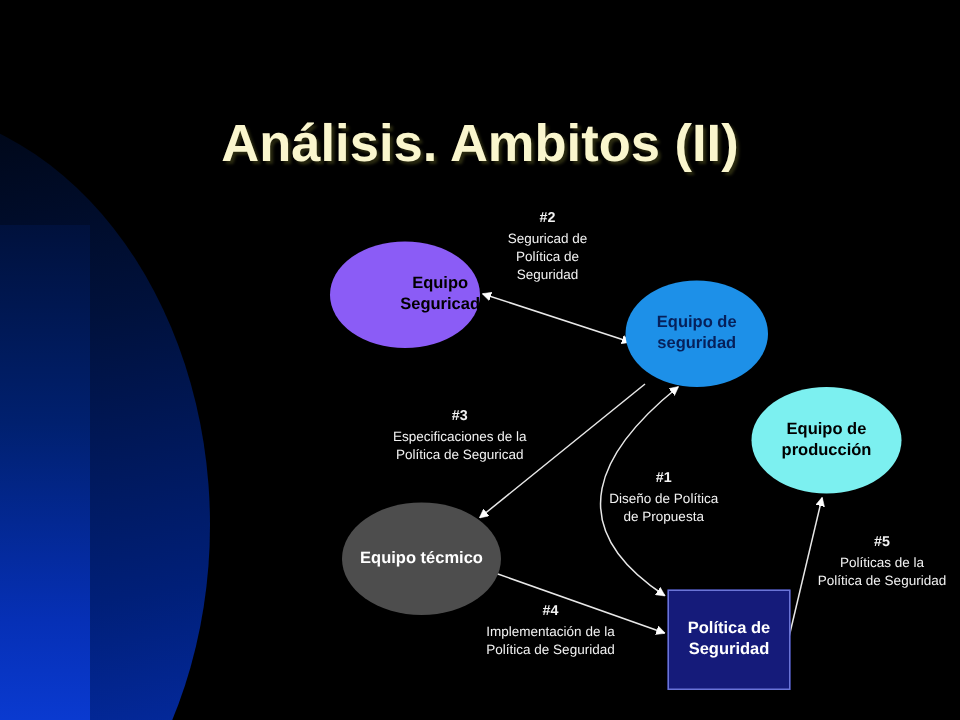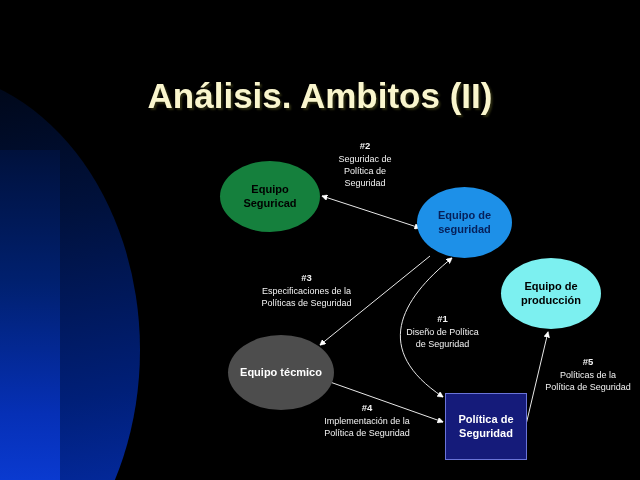--- a/index.html
+++ b/index.html
@@ -23,21 +23,21 @@
     position:absolute;left:0;top:52px;width:640px;text-align:center;
     color:#faf6cd;font-size:35px;font-weight:bold;letter-spacing:0px;
     text-shadow:2px 2px 2px #2a2a10;
     margin-top:24px;
   }
   svg#wires{position:absolute;left:0;top:0;width:640px;height:480px;}
 
   .node{position:absolute;display:flex;align-items:center;justify-content:center;text-align:center;}
   .node .lbl{font-size:11px;font-weight:bold;line-height:1.25;}
   .ellipse{border-radius:50%;}
-  #n-directivo{left:220px;top:161px;width:100px;height:71px;background:#15803d;}
+  #n-directivo{left:220px;top:161px;width:100px;height:71px;background:#8b5cf6;justify-content:flex-end;}
   #n-directivo .lbl{color:#000;}
   #n-seguridad{left:417px;top:187px;width:95px;height:71px;background:#1d90e8;}
   #n-seguridad .lbl{color:#06205a;}
   #n-produccion{left:501px;top:258px;width:100px;height:71px;background:#7cf0f0;}
   #n-produccion .lbl{color:#000;}
   #n-tecnico{left:228px;top:335px;width:106px;height:75px;background:#4d4d4d;}
   #n-tecnico .lbl{color:#fff;}
   #n-politica{left:445px;top:393px;width:80px;height:65px;background:#151b7a;border:1px solid #6a74d8;}
   #n-politica .lbl{color:#fff;}
 
@@ -93,34 +93,34 @@
     <span class="lbl">Equipo técmico</span>
   </div>
 
   <div class="node" id="n-politica">
     <span class="lbl"><span>Política de</span><br><span>Seguridad</span></span>
   </div>
 
   <div class="edge-label" id="e1">
     <span class="num">#1</span>
     <span>Diseño de Política</span><br>
-    <span>de Seguridad</span>
+    <span>de Propuesta</span>
   </div>
 
   <div class="edge-label" id="e2">
     <span class="num">#2</span>
-    <span>Seguridac de</span><br>
+    <span>Seguricad de</span><br>
     <span>Política de</span><br>
     <span>Seguridad</span>
   </div>
 
   <div class="edge-label" id="e3">
     <span class="num">#3</span>
     <span>Especificaciones de la</span><br>
-    <span>Políticas de Seguridad</span>
+    <span>Política de Seguricad</span>
   </div>
 
   <div class="edge-label" id="e4">
     <span class="num">#4</span>
     <span>Implementación de la</span><br>
     <span>Política de Seguridad</span>
   </div>
 
   <div class="edge-label" id="e5">
     <span class="num">#5</span>

